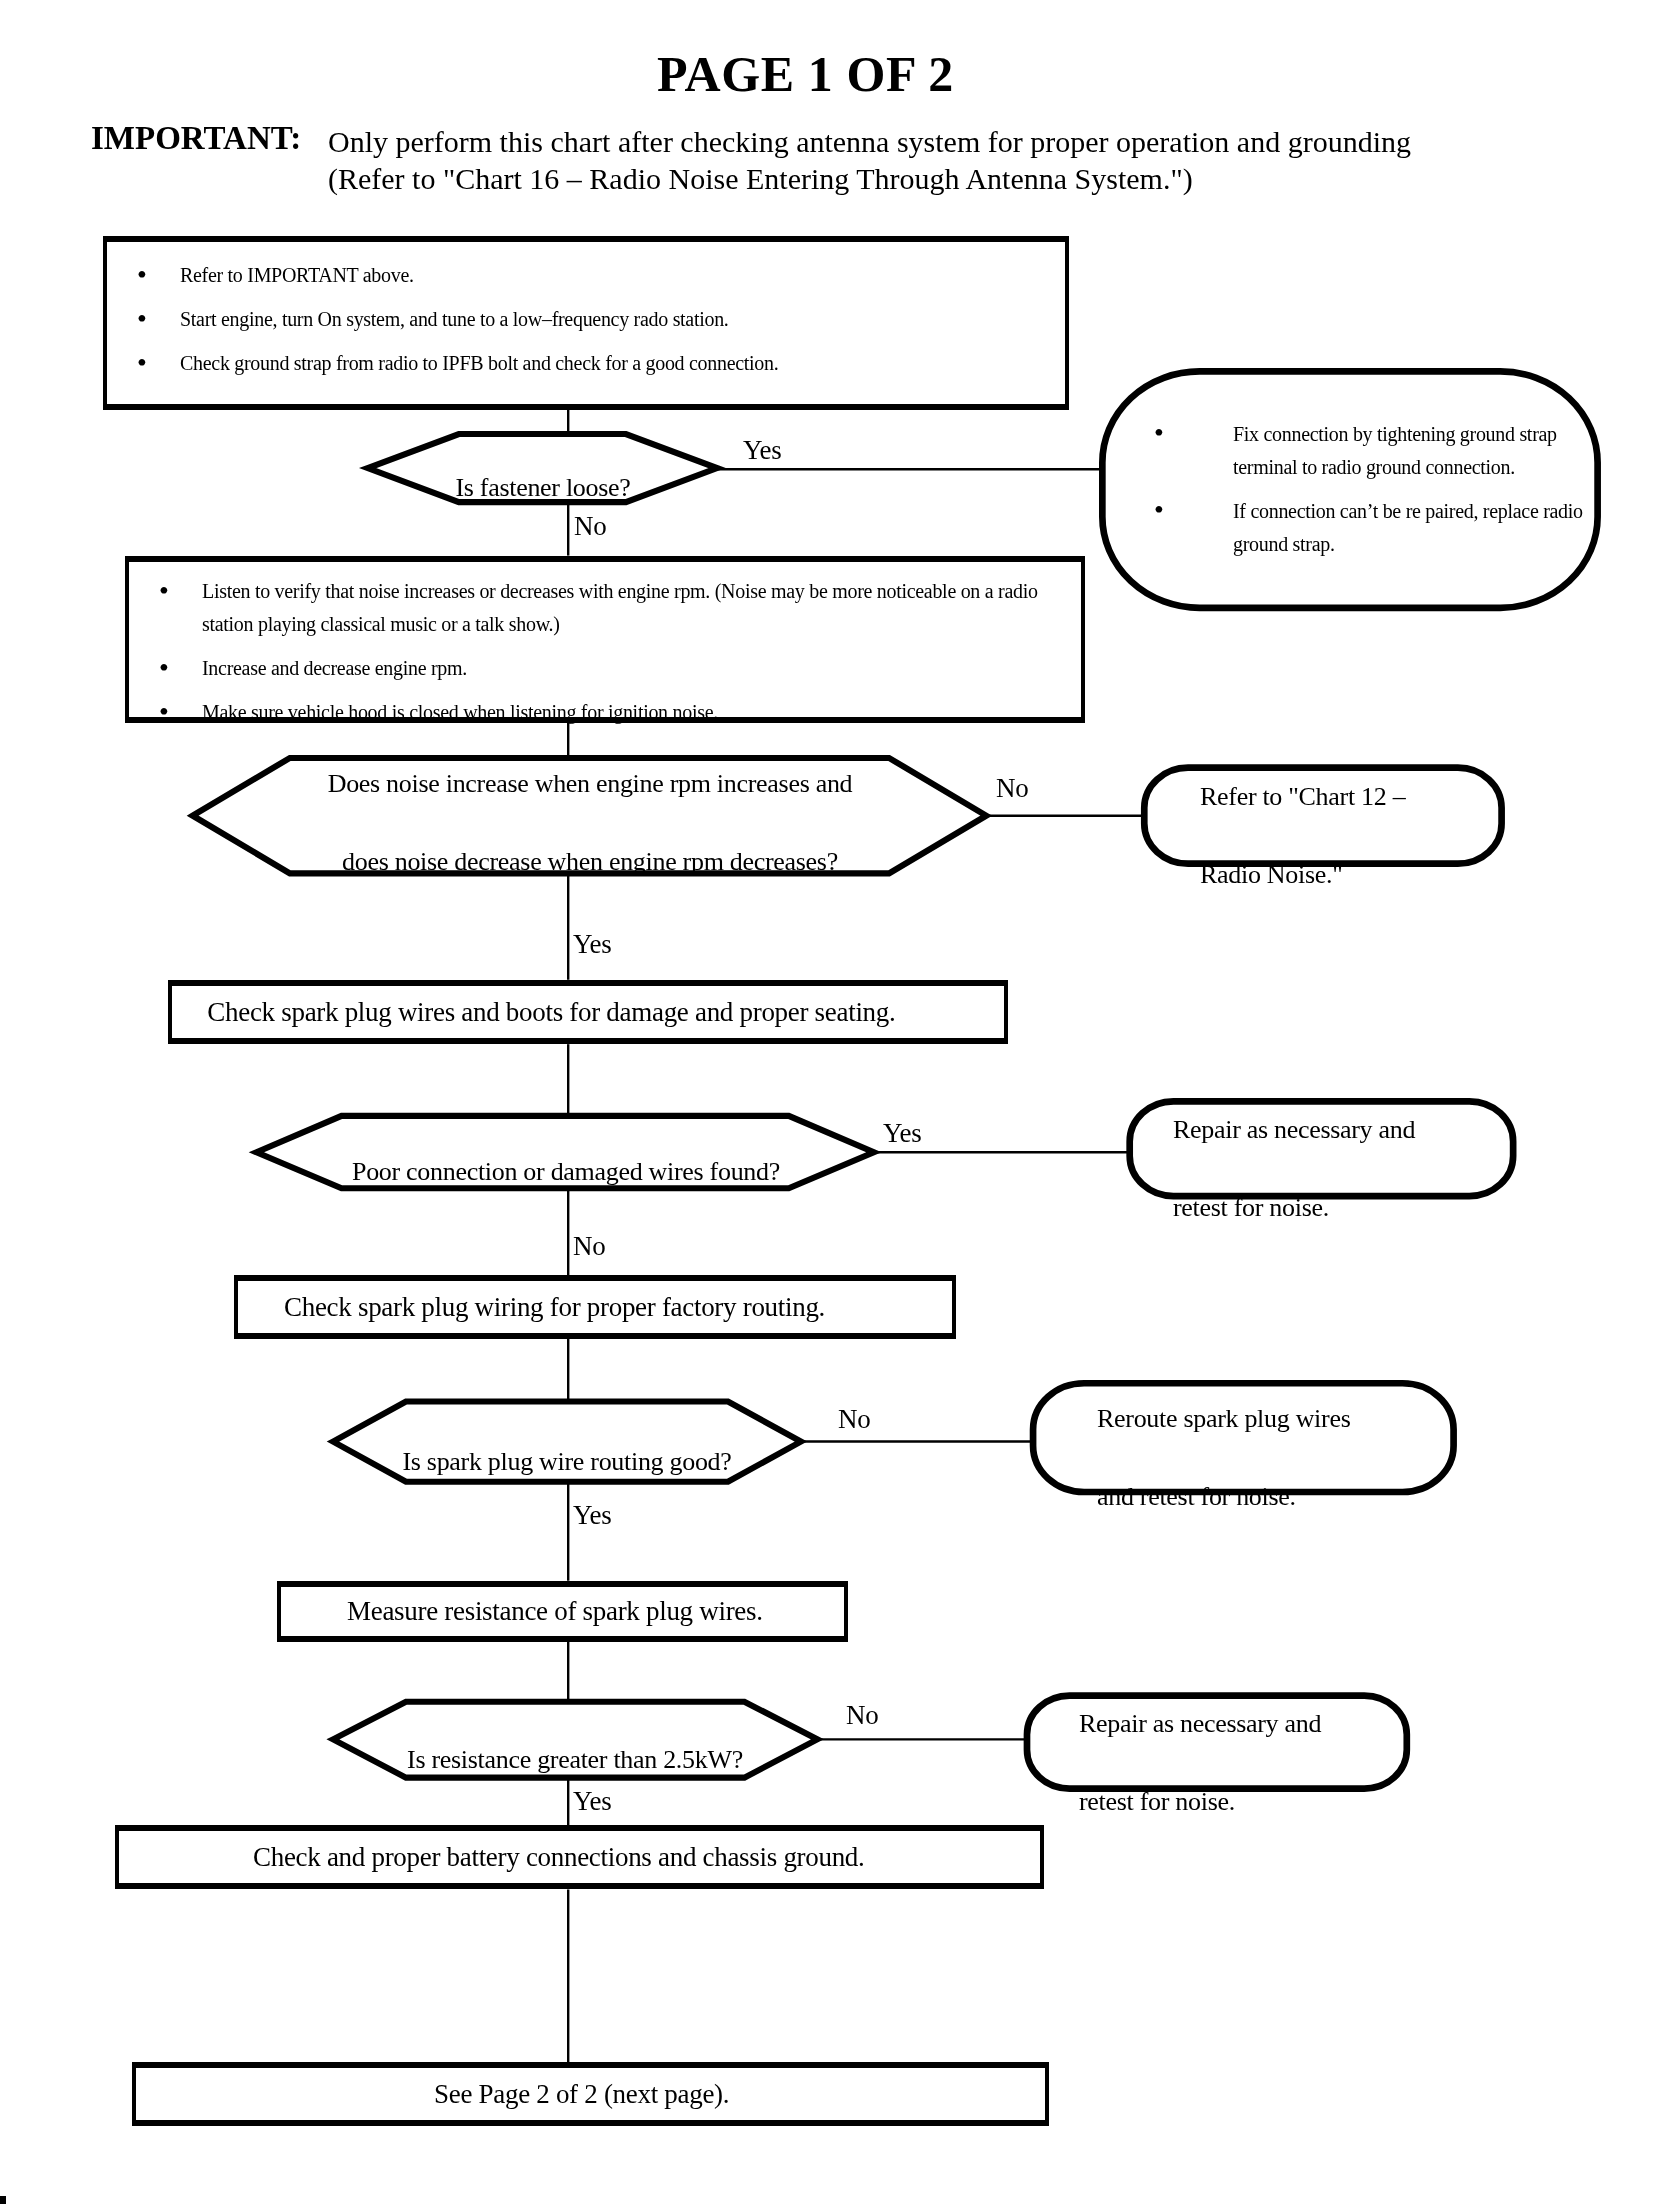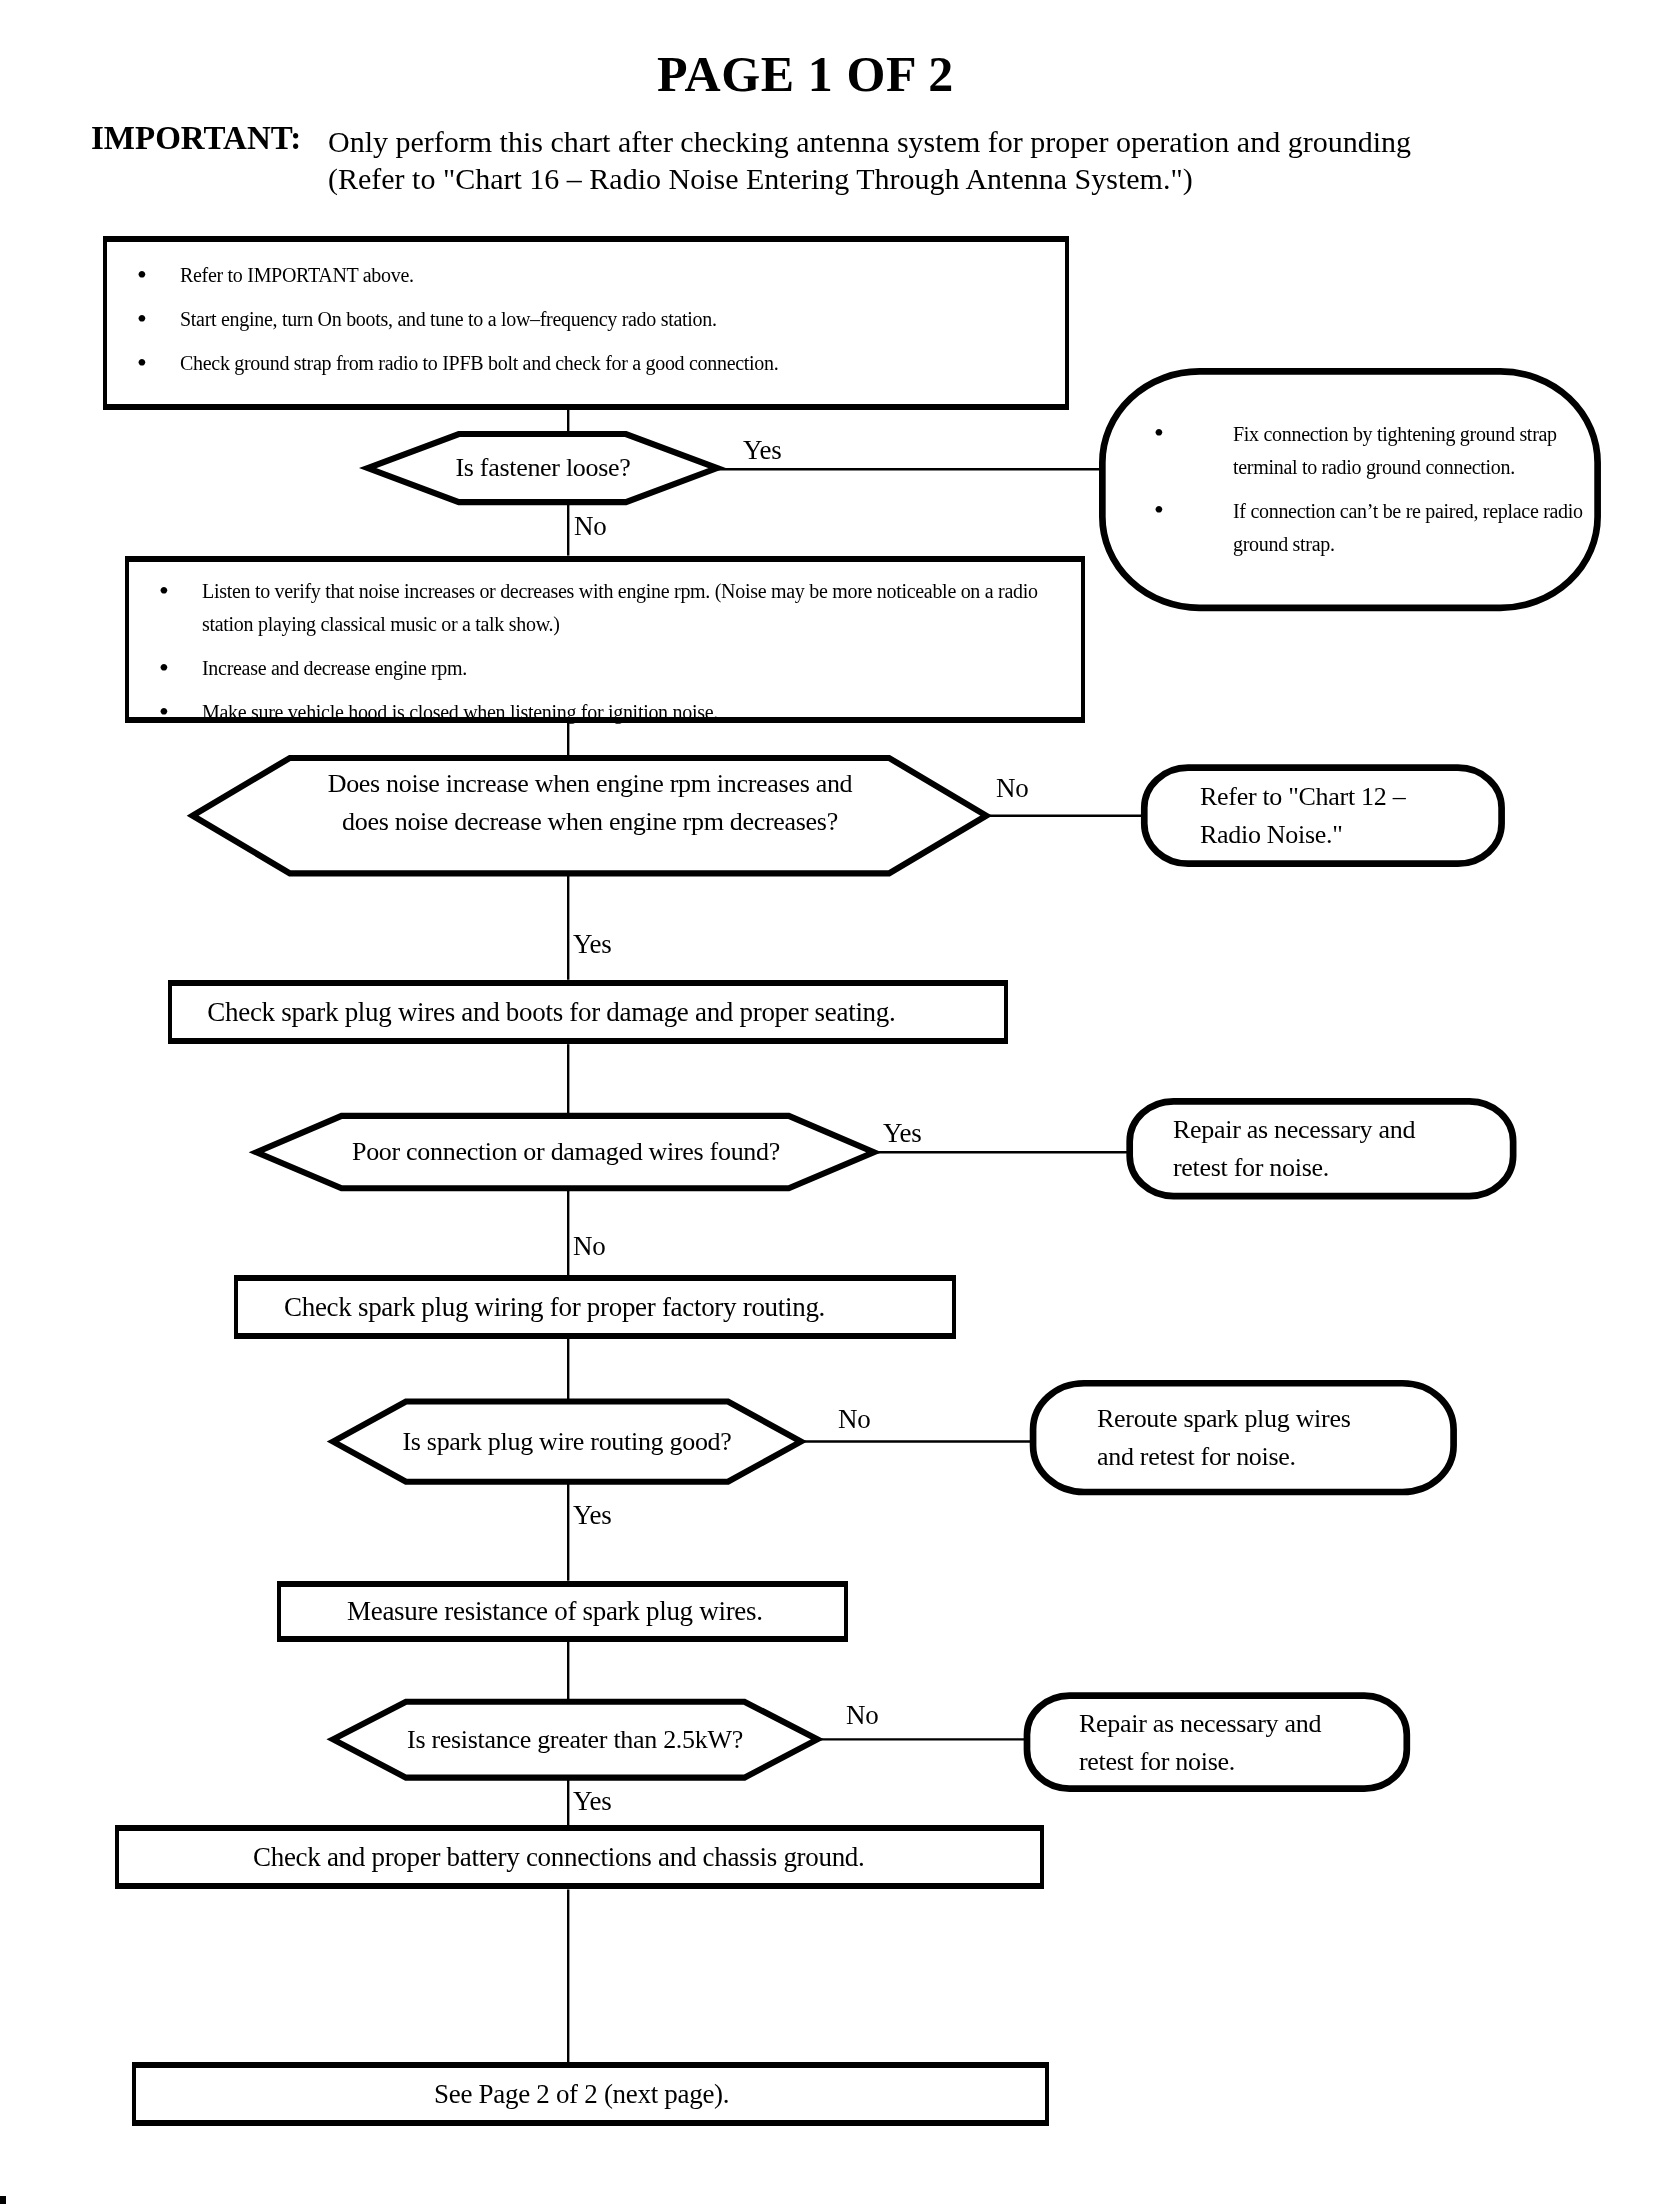--- a/index.html
+++ b/index.html
@@ -35,21 +35,21 @@
   ul.bul li::before {
     content:"\2022"; position:absolute; left:30px; top:-1.2px; font-size:28px;
   }
   .oval1 ul.bul li { padding-left:130px; }
   .oval1 ul.bul li::before { left:51px; }
   .hex-txt, .oval-txt {
     position:absolute; display:flex; flex-direction:column; justify-content:center;
     font-size:26px; line-height:38px; letter-spacing:-0.3px;
   }
   .hex-txt { align-items:center; text-align:center; }
-  .hex-txt div, .oval-txt div { white-space:nowrap; }
+  .hex-txt div, .oval-txt div { white-space:nowrap;margin-top:40px; }
   .lbl {
     position:absolute; font-size:27px; letter-spacing:-0.3px; white-space:nowrap;
   }
   .speck { position:absolute; left:0px; top:2196px; width:5.5px; height:8px; background:#000; }
 </style>
 </head>
 <body>
 
 <div class="page">
 
@@ -95,21 +95,21 @@
       <rect x="1883" y="1263" width="588" height="158" rx="72" ry="66"></rect>
       <rect x="1859" y="1812" width="631" height="156" rx="72" ry="66"></rect>
       <rect x="1700" y="2276" width="692" height="179" rx="84" ry="76"></rect>
       <rect x="1690" y="2790" width="625" height="153" rx="70" ry="64"></rect>
     </g>
   </svg>
 
   <div class="rect" style="left:103px; top:236px; width:966px; height:174px; padding:6px 95px 0 0;">
     <ul class="bul">
       <li>Refer to IMPORTANT above.</li>
-      <li>Start engine, turn On boots, and tune to a low–frequency rado station.</li>
+      <li>Start engine, turn On system, and tune to a low–frequency rado station.</li>
       <li>Check ground strap from radio to IPFB bolt and check for a good connection.</li>
     </ul>
   </div>
 
   <div class="rect" style="left:125px; top:556px; width:960px; height:167px; padding:2.4px 27px 0 0;">
     <ul class="bul">
       <li>Listen to verify that noise increases or decreases with engine rpm. (Noise may be more noticeable on a radio station playing classical music or a talk show.)</li>
       <li>Increase and decrease engine rpm.</li>
       <li>Make sure vehicle hood is closed when listening for ignition noise.</li>
     </ul>

